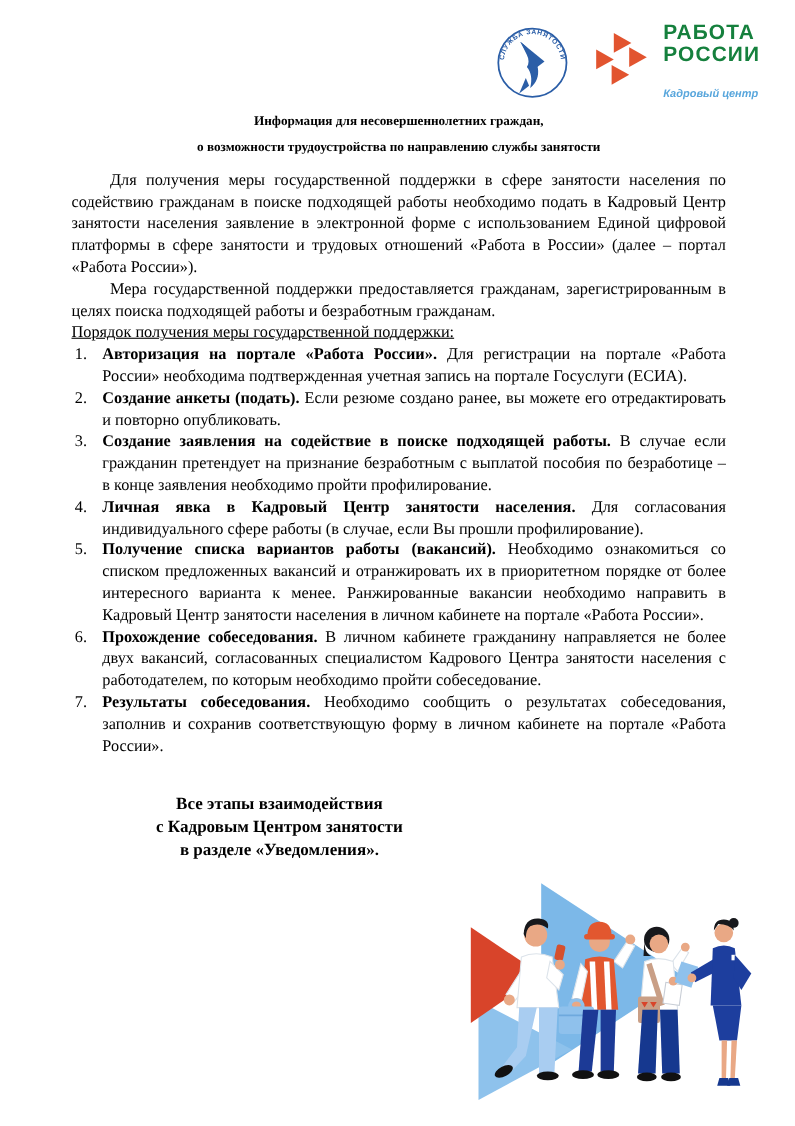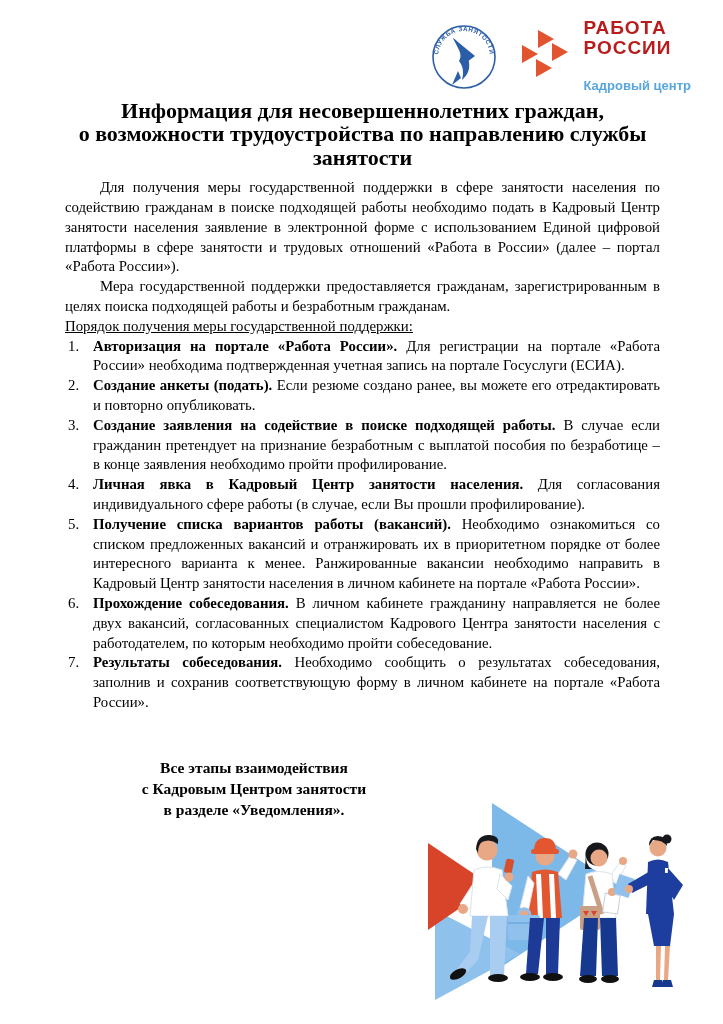--- a/index.html
+++ b/index.html
@@ -15,43 +15,43 @@
   
   .logos {
     position:absolute; top:16px; left:0; right:32px;
     display:flex; justify-content:flex-end; align-items:center; gap:18px;
   }
   .rr-logo { display:flex; align-items:center; gap:10px; }
   .rr-text { display:flex; flex-direction:column; }
   .rr-title {
     font-family:"Liberation Sans", sans-serif;
     font-weight:bold; font-size:19px; line-height:20px;
-    color:#b91c1c; letter-spacing:1px;
+    color:#15803d; letter-spacing:1px;
   }
   .rr-sub {
     font-family:"Liberation Sans", sans-serif;
-    font-weight:bold; font-size:13px; color:#58a6dc; margin-top:20px;
+    font-weight:bold; font-size:10px; color:#58a6dc; margin-top:20px;font-style:italic;
   }
 
   
   .content {
     position:absolute; top:99px; left:65px; width:595px;
     font-size:14.8px; line-height:19.8px;
   }
-  .doc-title { text-align:center; font-weight:bold; font-size:22px; line-height:23.4px; }
+  .doc-title { text-align:center; font-weight:bold; font-size:12px; line-height:23.4px; }
   .para { text-align:justify; text-indent:35px; margin:0; }
   .para-first { margin-top:9px; }
   .section-heading { font-weight:normal; text-decoration:underline; }
   .steps { margin:0; }
   .step { position:relative; padding-left:28px; text-align:justify; }
   .step-num { position:absolute; left:3px; top:0; }
   .step-lead { font-weight:bold; }
 
   .footer-note {
-    margin-top:44px; width:378px;
+    margin-top:31px; width:378px;
     text-align:center; font-weight:bold;
     font-size:15.5px; line-height:21px;
   }
 
   .illustration { position:absolute; left:420px; top:788px; }
 </style>
 </head>
 <body>
 
 <div class="page">

